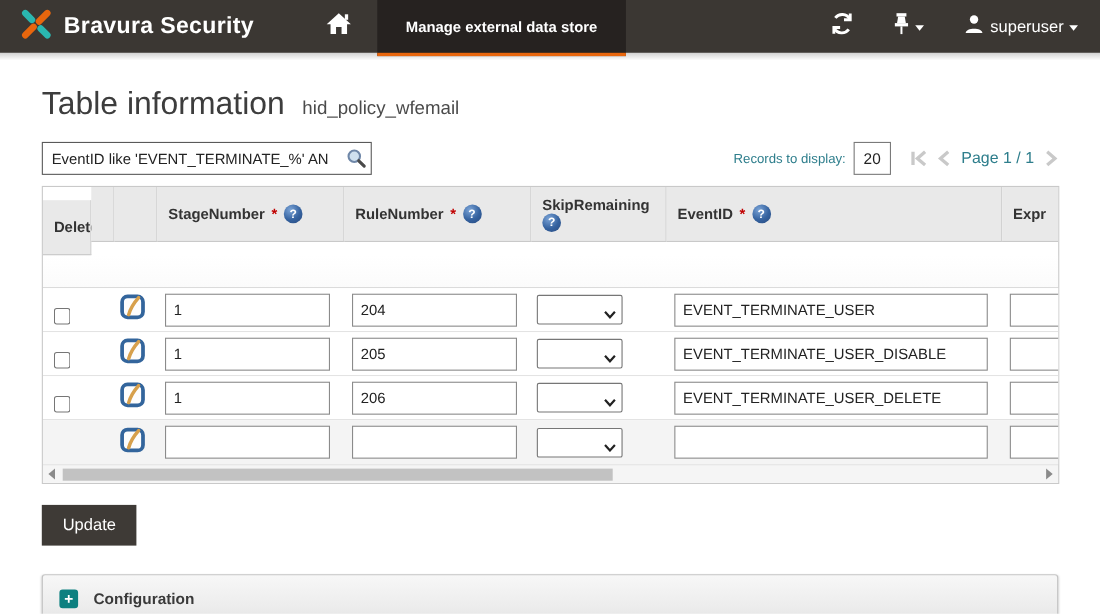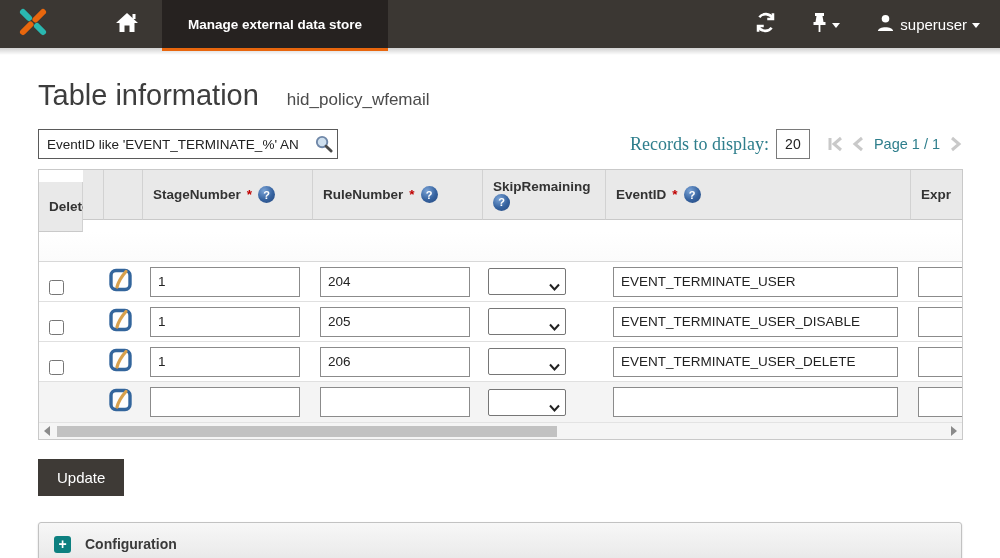--- a/index.html
+++ b/index.html
@@ -13,32 +13,32 @@
   .home-tab { width:70px; margin-left:42px; display:flex; align-items:center; justify-content:center; cursor:pointer; }
   .active-tab { height:51px; background:#262220; border-bottom:3px solid #e8660d;
     display:flex; align-items:center; padding:0 26px; color:#fff; font-size:13.5px; font-weight:bold; cursor:pointer; }
   .nav-right { margin-left:auto; display:flex; align-items:center; gap:36px; padding-right:20px; color:#fff; }
   .nav-item { display:flex; align-items:center; gap:5px; cursor:pointer; }
   .username { font-size:15px; color:#fff; }
   .caret { width:0; height:0; border-left:4px solid transparent; border-right:4px solid transparent; border-top:5px solid #fff; margin-top:2px; }
   .nav-shadow { height:7px; background:linear-gradient(180deg, rgba(0,0,0,.18), rgba(0,0,0,0)); }
 
   
-  .title-row { margin:24px 38px 0; display:flex; align-items:baseline; gap:28px; }
+  .title-row { margin:24px 38px 0; display:flex; align-items:baseline; gap:16px; }
   .page-title { font-size:29px; font-weight:400; color:#3d3d3d; }
   .page-subtitle { font-size:17px; color:#4b4b4b; }
 
   
   .filter-row { margin:17px 38px 10px; display:flex; align-items:center; justify-content:space-between; }
   .search-wrap { position:relative; }
   .search-input { width:300px; height:30px; border:1px solid #5a5a5a; padding:3px 28px 3px 8px; font-size:13.5px; color:#222;
     font-family:"Liberation Sans",sans-serif; }
   .search-icon { position:absolute; right:5px; top:5px; }
   .records-group { display:flex; align-items:center; gap:7px; }
-  .teal-label { color:#2e7e8c; font-size:18px;font-family:Liberation Serif, serif; }
+  .teal-label { color:#2e7e8c; font-size:12px; }
   .records-input { width:34px; height:30px; border:1px solid #7a7a7a; text-align:center; font-size:14px; color:#222;
     font-family:"Liberation Sans",sans-serif; }
   .pager { display:flex; align-items:center; gap:8px; margin-left:10px; }
   .pager svg { display:block; }
   .page-indicator { color:#2e7e8c; font-size:14.5px; margin:0 2px; }
 
   
   .table-wrap { margin-left:38px; width:925px; border:1px solid #c9c9c9; overflow:hidden; position:relative; background:#fff; }
   .trow { display:flex; width:1110px; }
   .thead .cell { background:#e9e9e9; border-right:1px solid #d2d2d2; border-bottom:1px solid #c9c9c9;
@@ -99,20 +99,21 @@
     <span>
       <svg width="34" height="34" viewBox="0 0 34 34">
         <g stroke-linecap="round" stroke-width="6">
           <line x1="7" y1="7" x2="13" y2="13" stroke="#2ab7b0"></line>
           <line x1="27" y1="27" x2="21" y2="21" stroke="#2ab7b0"></line>
           <line x1="7" y1="27" x2="14.5" y2="19.5" stroke="#e8660d"></line>
           <line x1="27" y1="7" x2="19.5" y2="14.5" stroke="#e8660d"></line>
         </g>
       </svg>
     </span>
+    <span class="brand-text">Bravura Security</span>
   </div>
 
   <div class="home-tab">
     <span>
       <svg width="24" height="21" viewBox="0 0 24 21">
         <path d="M12 1 L23 11 H19.5 V20 H14.5 V13.5 H9.5 V20 H4.5 V11 H1 Z" fill="#fff"></path>
         <rect x="17.5" y="2" width="3" height="5" fill="#fff"></rect>
       </svg>
     </span>
   </div>

